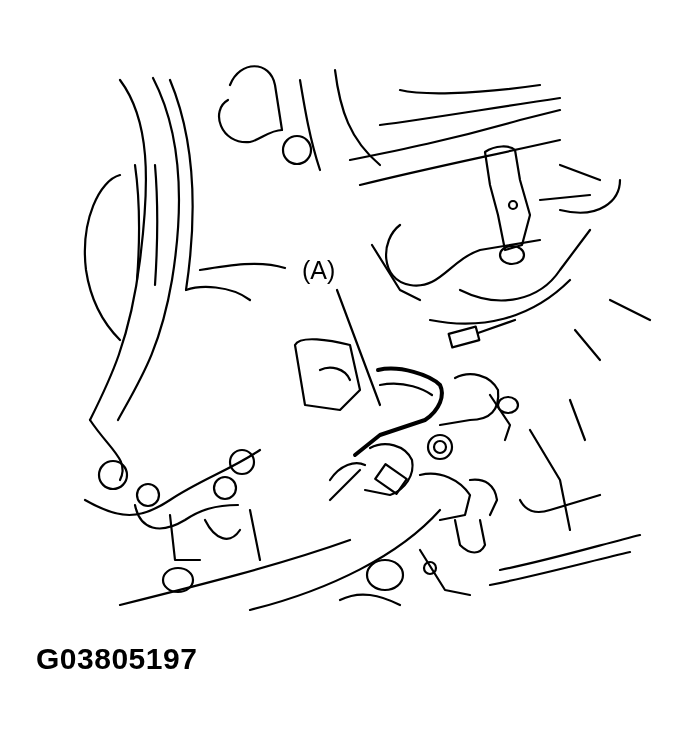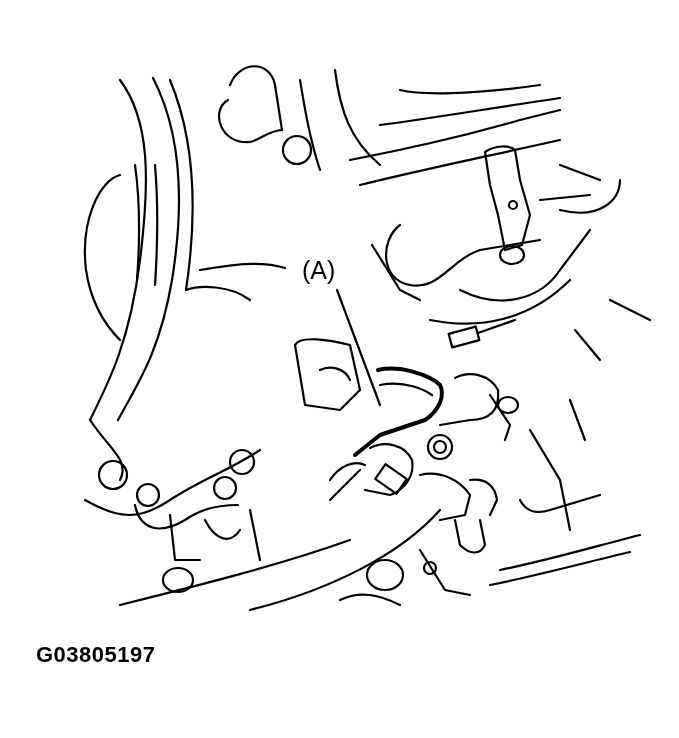--- a/index.html
+++ b/index.html
@@ -1,20 +1,20 @@
 <!DOCTYPE html>
 <html><head>
 <meta charset="utf-8">
 <style>
   html, body { margin: 0; padding: 0; background: #ffffff; }
   body { width: 679px; height: 738px; position: relative; overflow: hidden; font-family: "Liberation Sans", sans-serif; }
   .figure { position: absolute; left: 0; top: 0; width: 679px; height: 738px; }
   .figure svg { width: 679px; height: 738px; display: block; }
   .callout-label { position: absolute; left: 302px; top: 256px; font-size: 25px; color: #000; letter-spacing: 0px; }
-  .figure-code { position: absolute; left: 36px; top: 642px; font-size: 22px; font-weight: bold; color: #000; letter-spacing: 0.5px; }
+  .figure-code { position: absolute; left: 36px; top: 642px; font-size: 30px; font-weight: bold; color: #000; letter-spacing: 0.5px; }
   svg path, svg line, svg circle, svg ellipse, svg polyline, svg rect { fill: none; stroke: #000; stroke-width: 2.2; stroke-linecap: round; stroke-linejoin: round; }
   svg .thick { stroke-width: 4; }
 </style>
 </head>
 <body>
 
 <div class="figure">
   <svg viewBox="0 0 679 738" xmlns="http://www.w3.org/2000/svg">
 
     <g>

